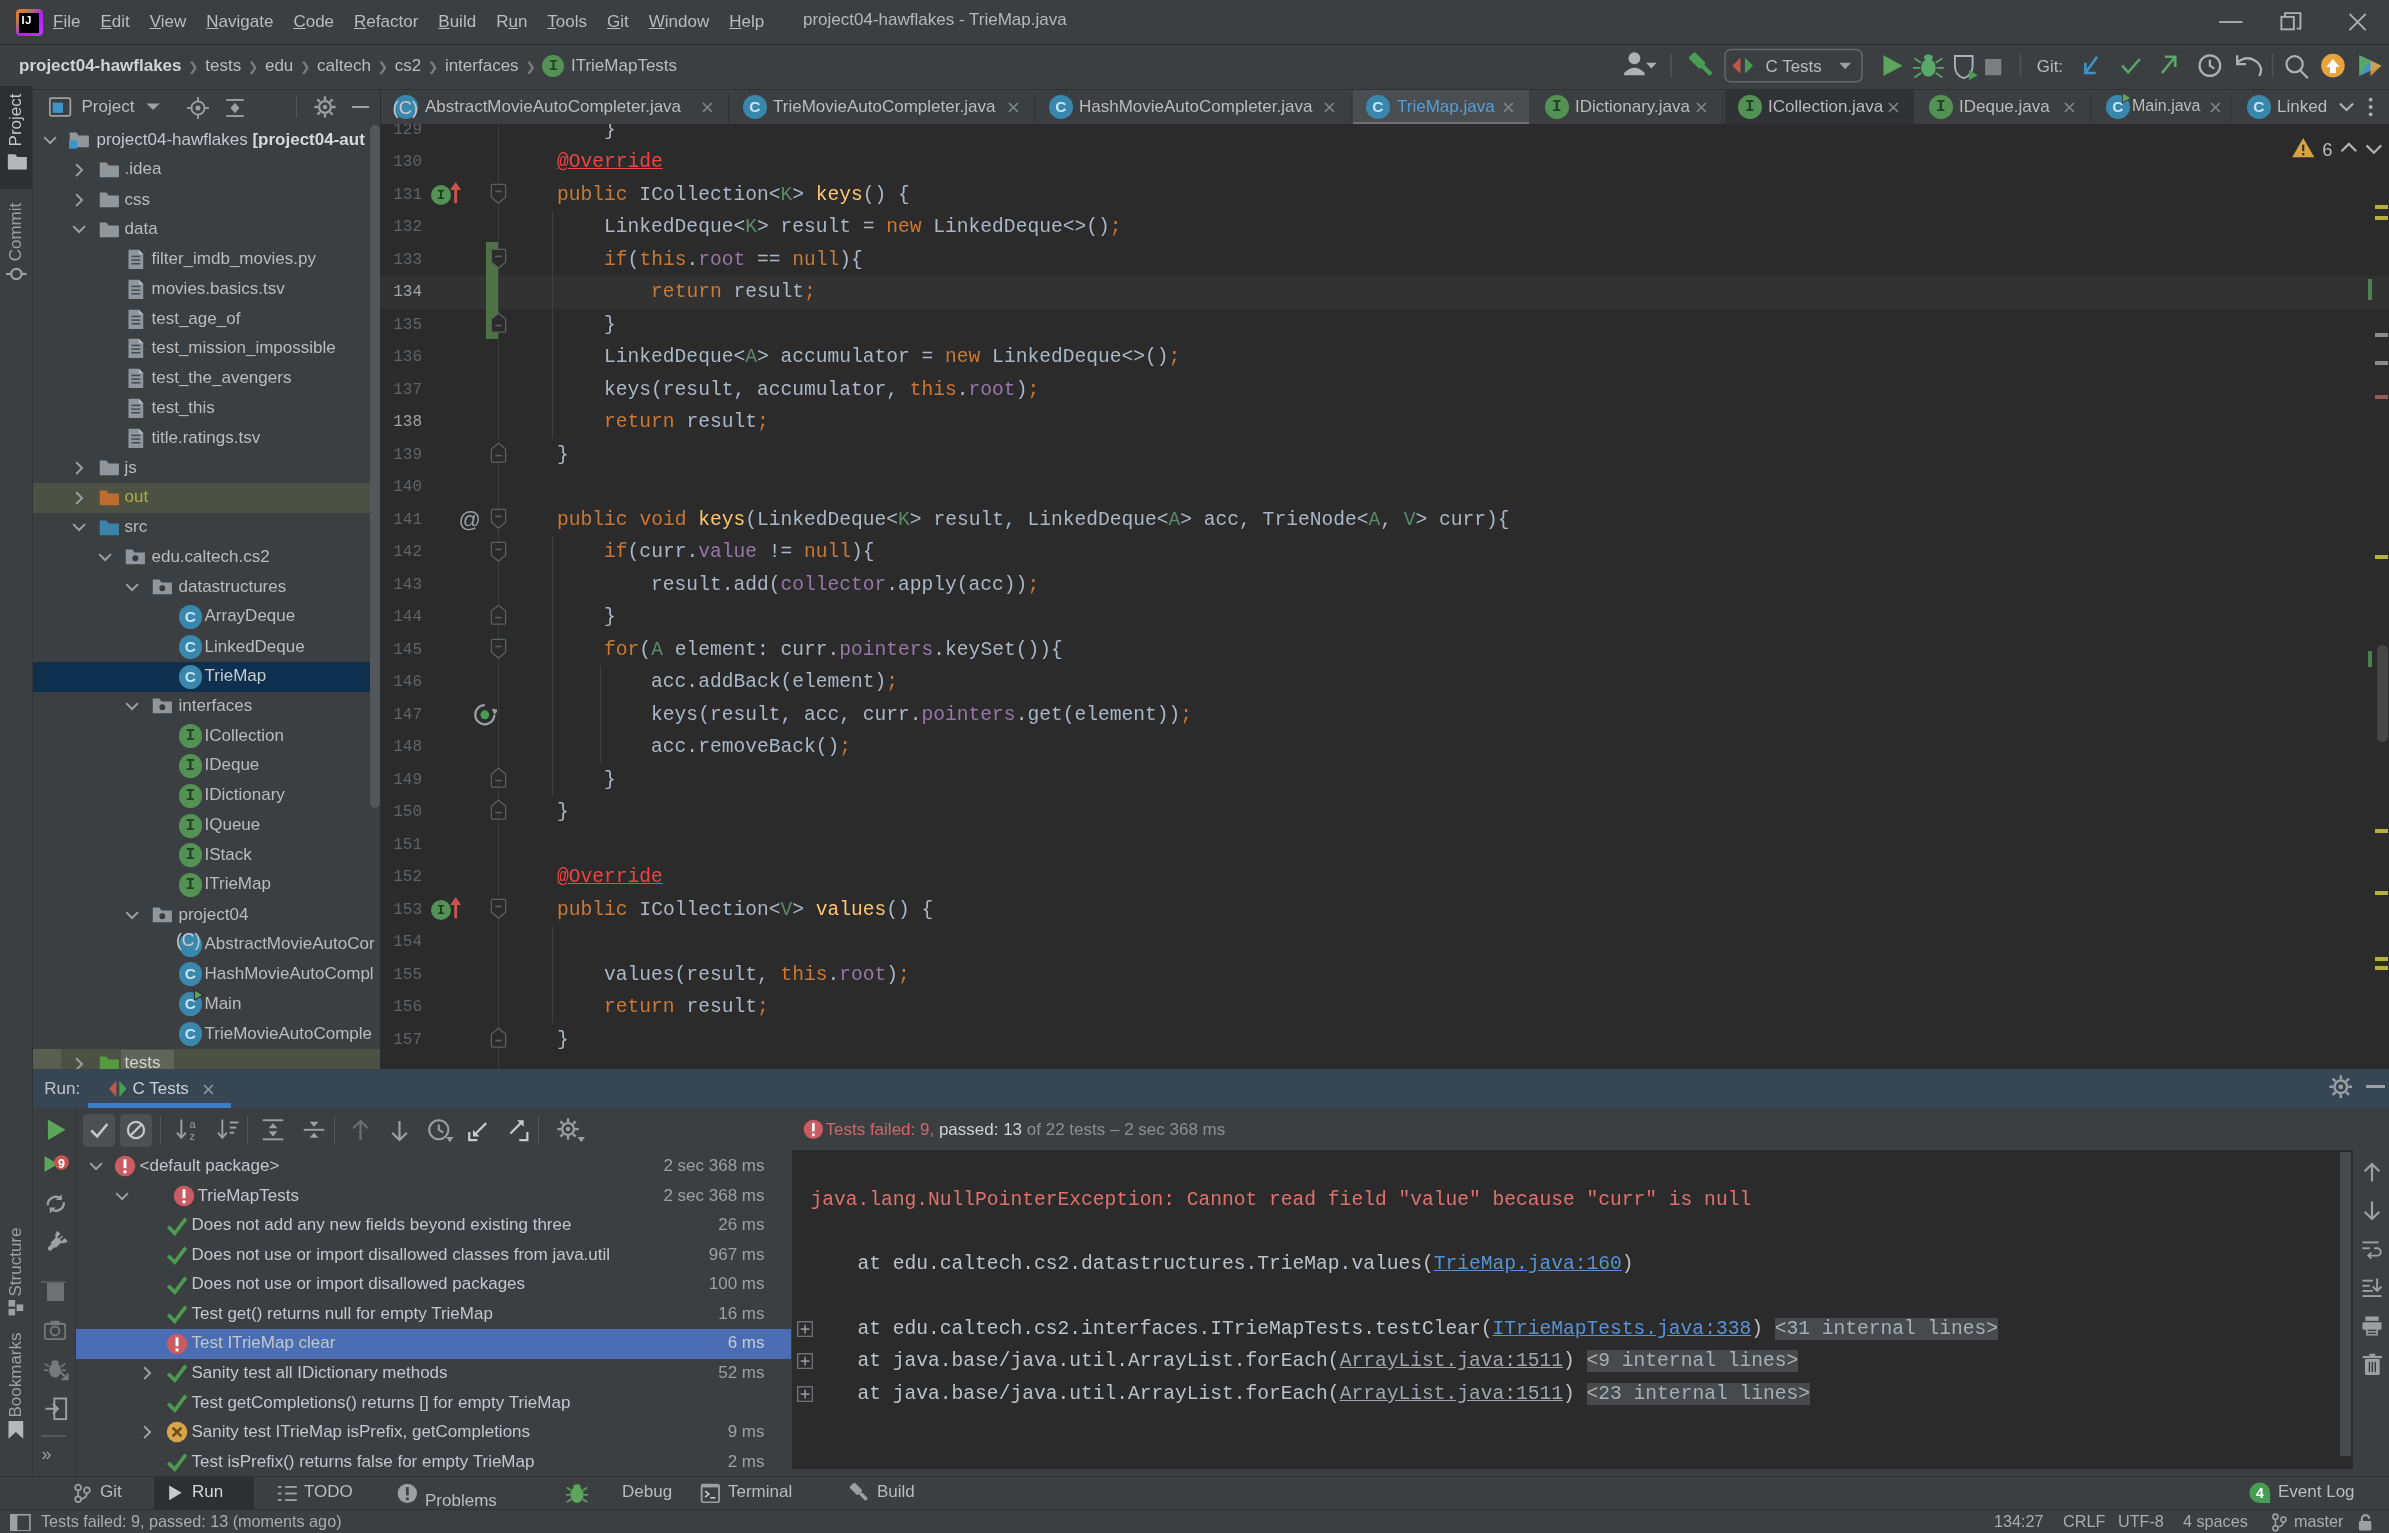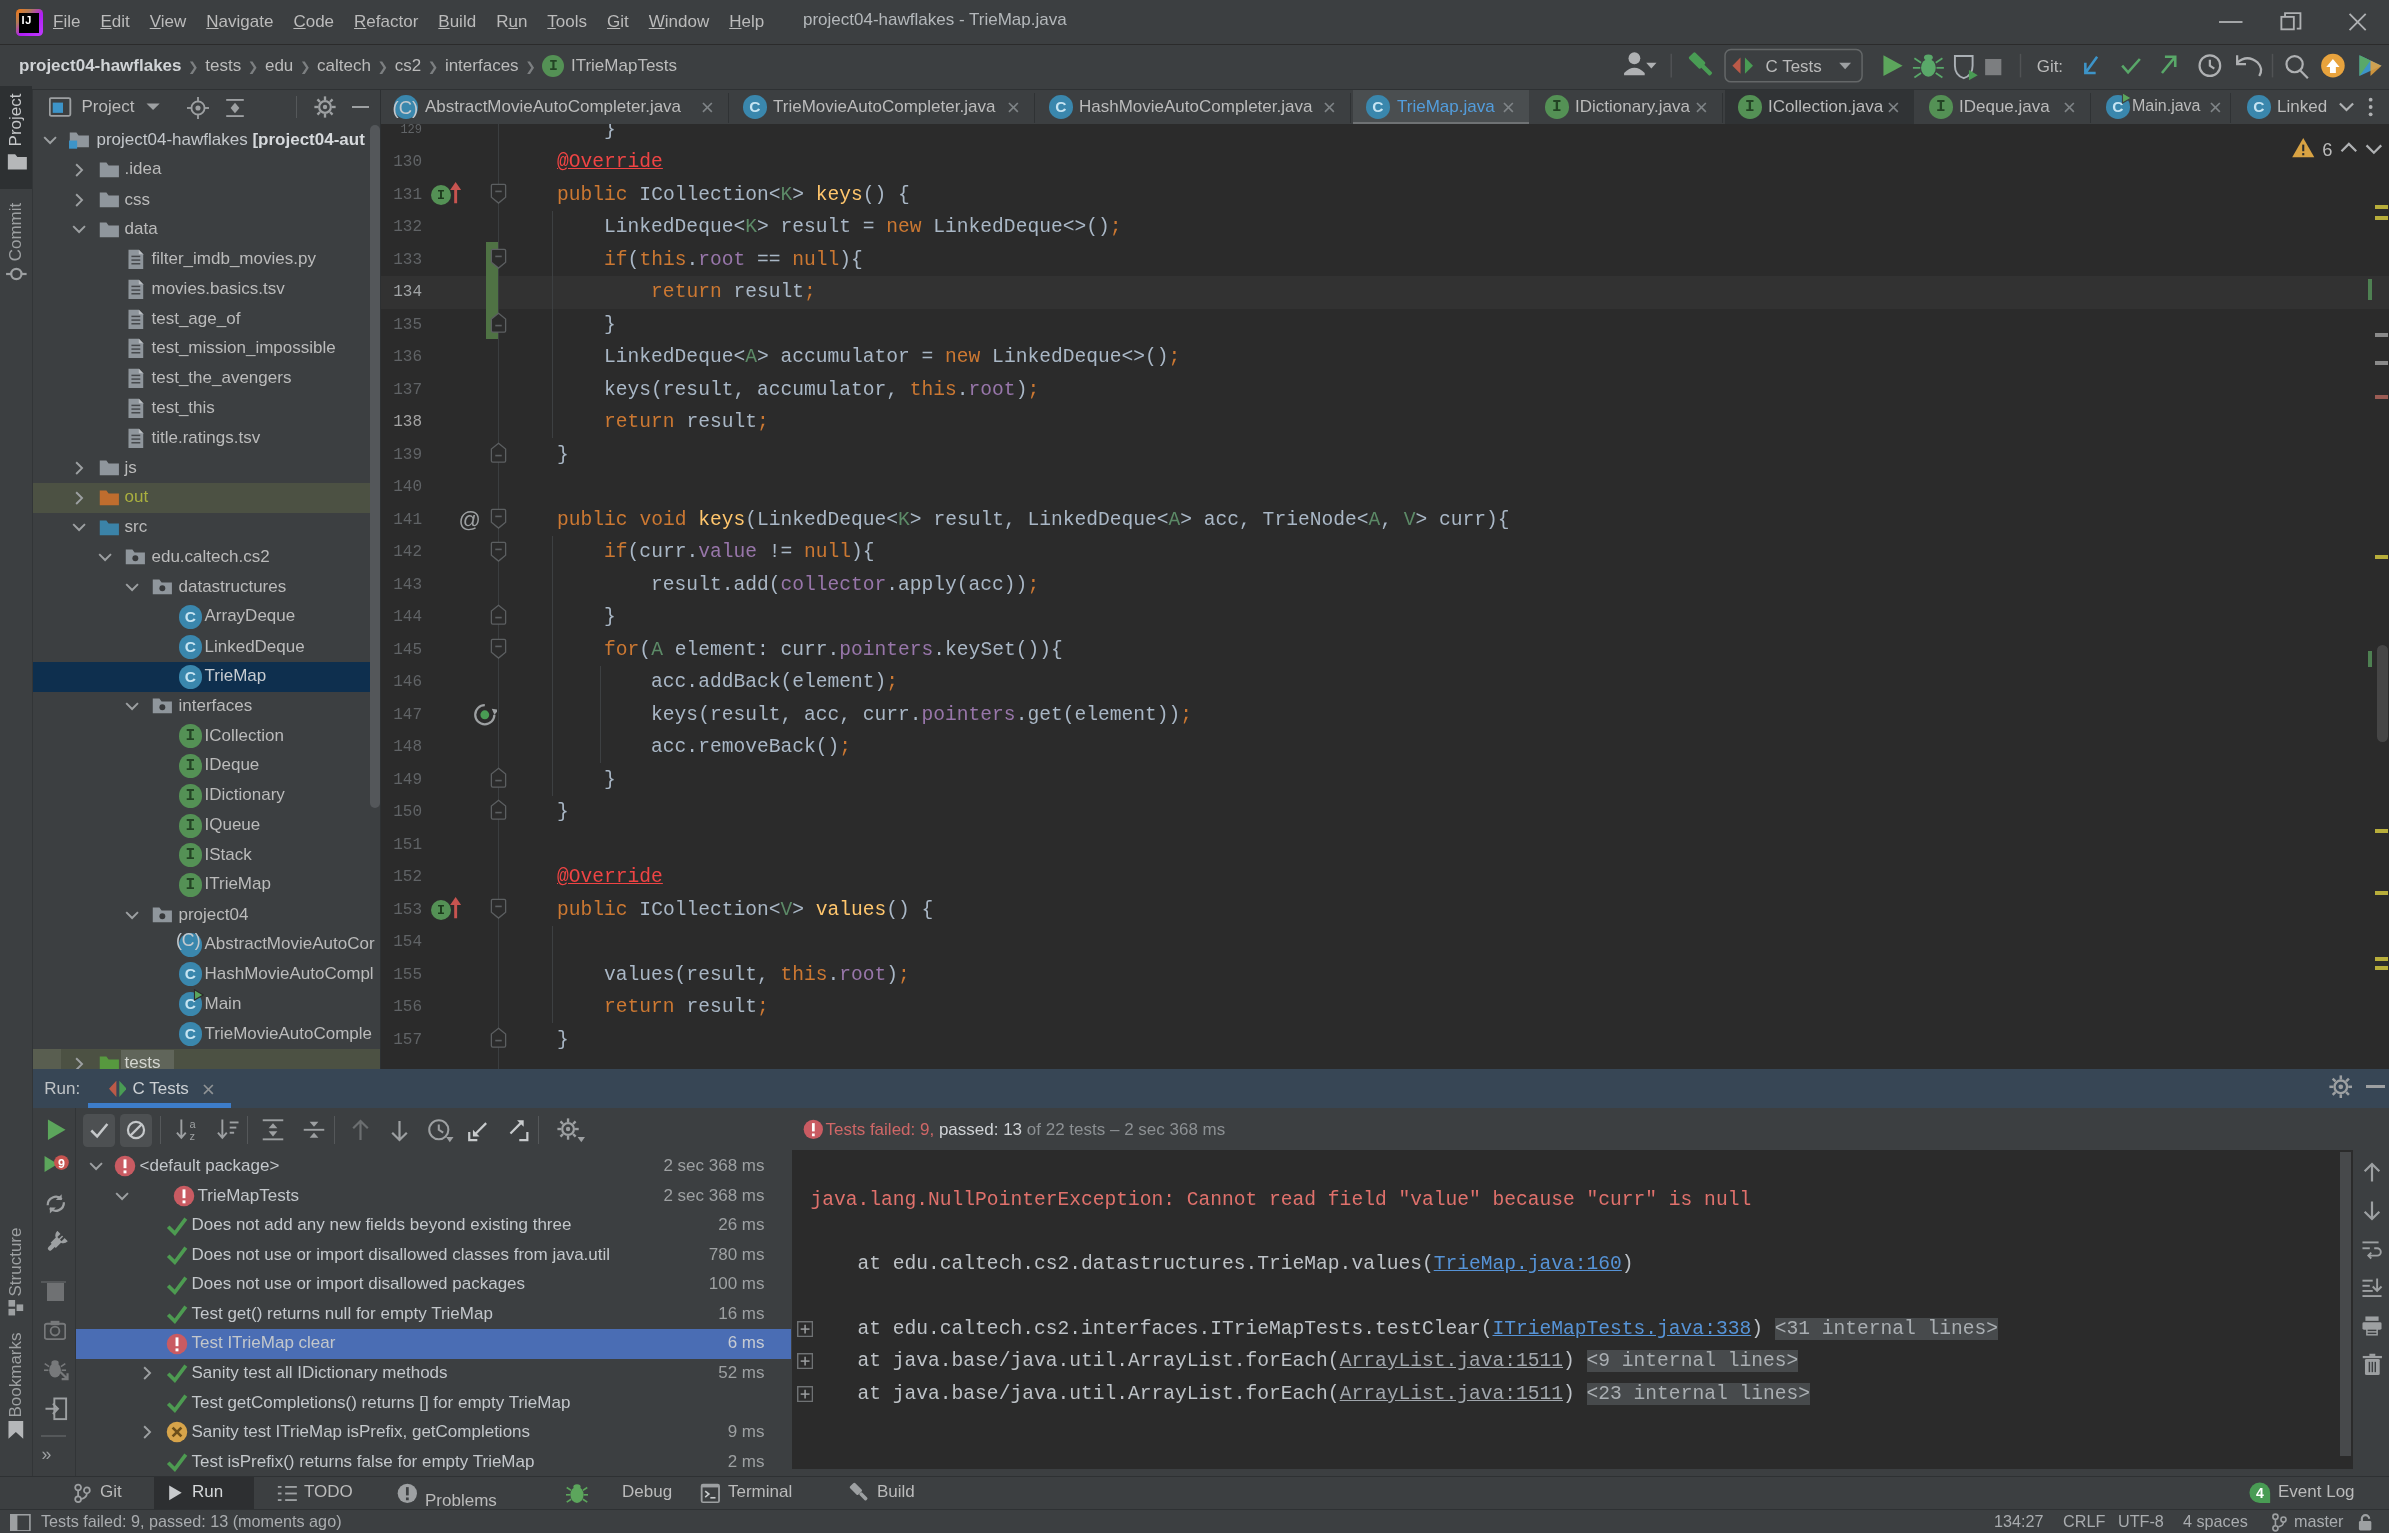--- a/index.html
+++ b/index.html
@@ -548,21 +548,21 @@
 </div>
 
 <div class="abs" id="editor" style="left:381px;top:124px;width:2008px;height:945px;background:#2b2b2b;overflow:hidden;">
   <div class="abs" style="left:0;top:152px;width:2008px;height:32.5px;background:#323232;"></div>
   <div class="abs" style="left:105px;top:118px;width:11.8px;height:97px;background:#4f7244;"></div>
   <div class="abs" style="left:117px;top:0;width:0.7px;height:945px;background:#3b3e40;"></div>
   <div class="abs" style="left:171px;top:87px;width:0.7px;height:227px;background:#3d4042;"></div>
   <div class="abs" style="left:171px;top:412px;width:0.7px;height:260px;background:#3d4042;"></div>
   <div class="abs" style="left:219px;top:542px;width:0.7px;height:97px;background:#3d4042;"></div>
   <div class="abs" style="left:171px;top:802px;width:0.7px;height:97px;background:#3d4042;"></div>
-  <div class="abs mono ln" style="left:0;top:-10.3px;width:41px;height:32.5px;line-height:32.5px;text-align:right;font-size:12px;color:#606366;">129</div>
+  <div class="abs mono ln" style="left:0;top:-10.3px;width:41px;height:32.5px;line-height:32.5px;text-align:right;font-size:16px;color:#606366;">129</div>
   <div class="abs cd" style="left:129px;top:-10.3px;">        }</div>
   <div class="abs mono ln" style="left:0;top:22px;width:41px;height:32.5px;line-height:32.5px;text-align:right;font-size:16px;color:#606366;">130</div>
   <div class="abs cd" style="left:129px;top:22px;">    <span class="an">@Override</span></div>
   <div class="abs mono ln" style="left:0;top:55px;width:41px;height:32.5px;line-height:32.5px;text-align:right;font-size:16px;color:#606366;">131</div>
   <div class="abs cd" style="left:129px;top:55px;">    <span class="k">public</span> ICollection&lt;<span class="tp">K</span>&gt; <span class="fn">keys</span>() {</div>
   <div class="abs mono ln" style="left:0;top:87px;width:41px;height:32.5px;line-height:32.5px;text-align:right;font-size:16px;color:#606366;">132</div>
   <div class="abs cd" style="left:129px;top:87px;">        LinkedDeque&lt;<span class="tp">K</span>&gt; result = <span class="k">new</span> LinkedDeque&lt;&gt;()<span class="sm">;</span></div>
   <div class="abs mono ln" style="left:0;top:120px;width:41px;height:32.5px;line-height:32.5px;text-align:right;font-size:16px;color:#606366;">133</div>
   <div class="abs cd" style="left:129px;top:120px;">        <span class="k">if</span>(<span class="k">this</span>.<span class="fd">root</span> == <span class="k">null</span>){</div>
   <div class="abs mono ln" style="left:0;top:152px;width:41px;height:32.5px;line-height:32.5px;text-align:right;font-size:16px;color:#a1a4a6;">134</div>
@@ -891,21 +891,21 @@
   <div class="abs" style="left:591px;top:117px;width:141px;font-size:17px;color:#9da0a2;text-align:right;white-space:nowrap;">2 sec 368 ms</div>
   <svg class="abs" style="left:133px;top:146px;" width="22" height="22" viewBox="0 0 30 30">
       <path d="M 3 16 l 9 9 L 27 5" fill="none" stroke="#4d9b51" stroke-width="5"></path>
     </svg>
   <div class="abs" style="left:159px;top:146px;font-size:17px;color:#c3c7cb;white-space:nowrap;">Does not add any new fields beyond existing three</div>
   <div class="abs" style="left:591px;top:146px;width:141px;font-size:17px;color:#9da0a2;text-align:right;white-space:nowrap;">26 ms</div>
   <svg class="abs" style="left:133px;top:175px;" width="22" height="22" viewBox="0 0 30 30">
       <path d="M 3 16 l 9 9 L 27 5" fill="none" stroke="#4d9b51" stroke-width="5"></path>
     </svg>
   <div class="abs" style="left:159px;top:176px;font-size:17px;color:#c3c7cb;white-space:nowrap;">Does not use or import disallowed classes from java.util</div>
-  <div class="abs" style="left:591px;top:176px;width:141px;font-size:17px;color:#9da0a2;text-align:right;white-space:nowrap;">780 ms</div>
+  <div class="abs" style="left:591px;top:176px;width:141px;font-size:17px;color:#9da0a2;text-align:right;white-space:nowrap;">967 ms</div>
   <svg class="abs" style="left:133px;top:205px;" width="22" height="22" viewBox="0 0 30 30">
       <path d="M 3 16 l 9 9 L 27 5" fill="none" stroke="#4d9b51" stroke-width="5"></path>
     </svg>
   <div class="abs" style="left:159px;top:205px;font-size:17px;color:#c3c7cb;white-space:nowrap;">Does not use or import disallowed packages</div>
   <div class="abs" style="left:591px;top:205px;width:141px;font-size:17px;color:#9da0a2;text-align:right;white-space:nowrap;">100 ms</div>
   <svg class="abs" style="left:133px;top:234px;" width="22" height="22" viewBox="0 0 30 30">
       <path d="M 3 16 l 9 9 L 27 5" fill="none" stroke="#4d9b51" stroke-width="5"></path>
     </svg>
   <div class="abs" style="left:159px;top:235px;font-size:17px;color:#c3c7cb;white-space:nowrap;">Test get() returns null for empty TrieMap</div>
   <div class="abs" style="left:591px;top:235px;width:141px;font-size:17px;color:#9da0a2;text-align:right;white-space:nowrap;">16 ms</div>

